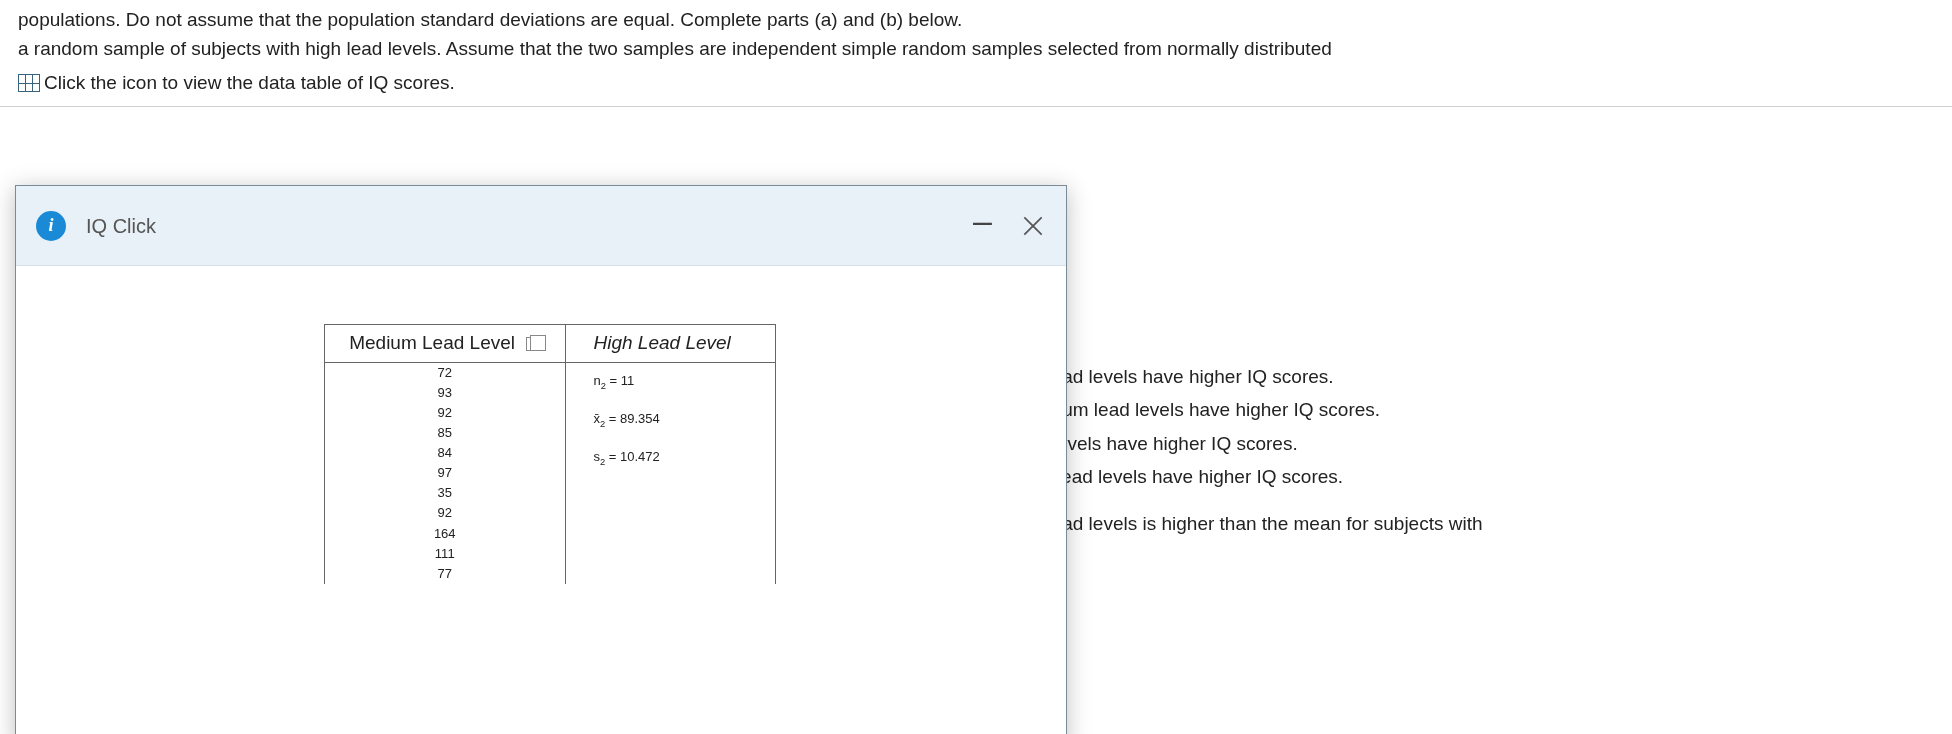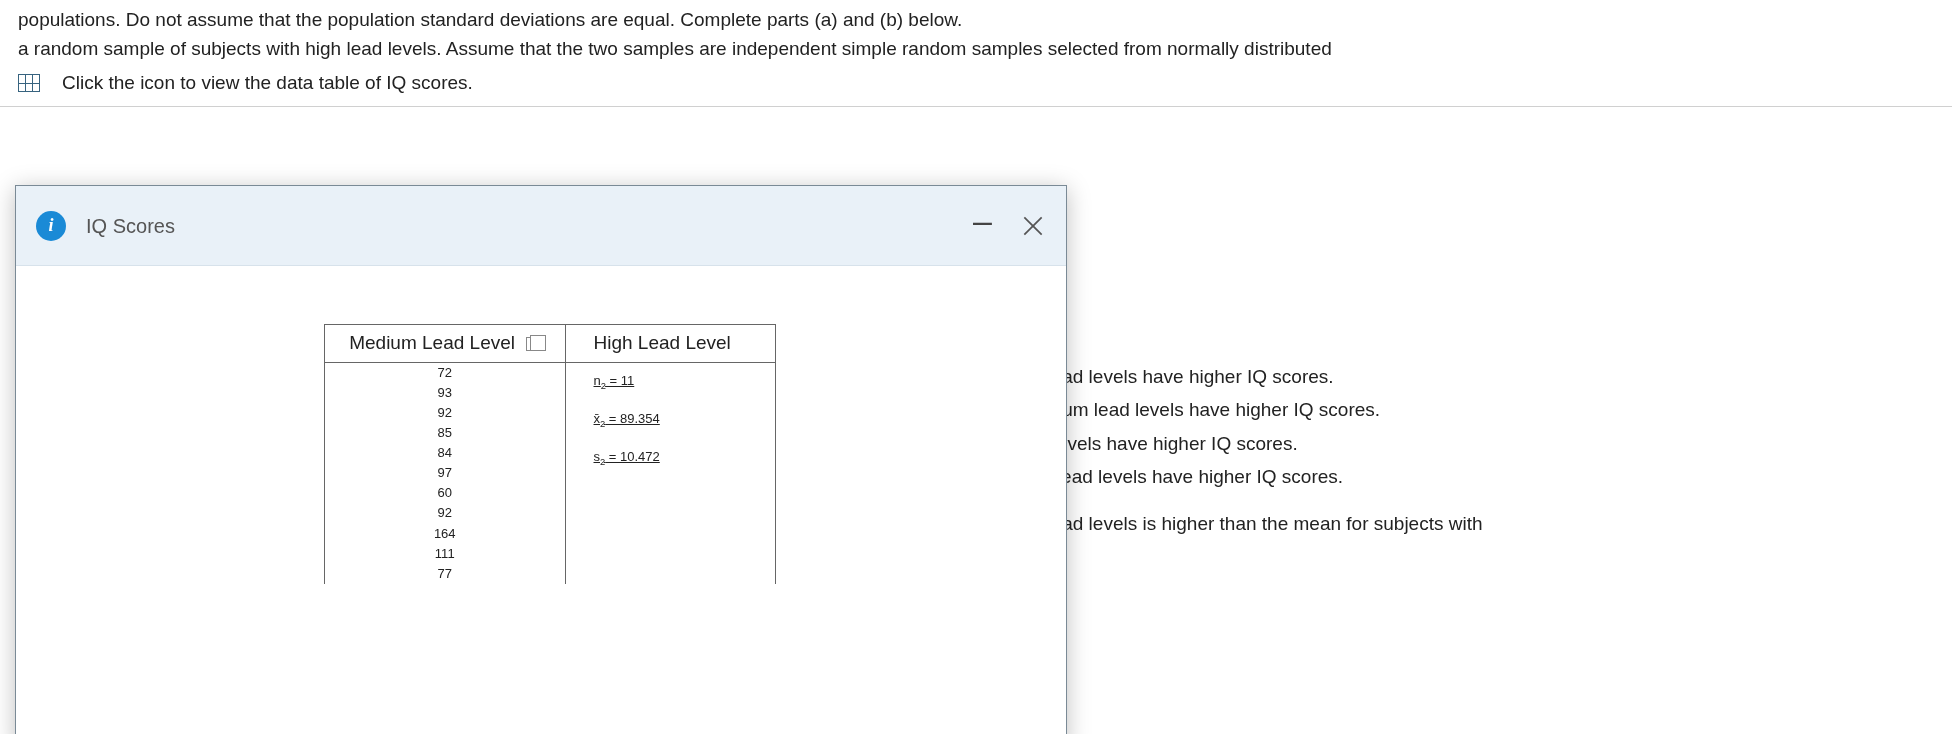--- a/index.html
+++ b/index.html
@@ -14,21 +14,21 @@
     position: relative;
     line-height: 1.5;
   }
   .intro {
     padding: 6px 18px 4px 18px;
   }
   .link-row {
     padding: 2px 18px 8px 18px;
     display: flex;
     align-items: center;
-    gap: 22px;
+    gap: 4px;
     text-align: right;
   }
   .table-icon {
     width: 22px; height: 18px;
     border: 1.5px solid #37637f;
     display: inline-block;
     position: relative;
     background:
       linear-gradient(#37637f,#37637f) 0 50%/100% 1px no-repeat,
       linear-gradient(#37637f,#37637f) 33% 0/1px 100% no-repeat,
@@ -123,21 +123,21 @@
     text-align: center;
     vertical-align: top;
     font-size: 13px;
     line-height: 1.55;
   }
   .score-table td:first-child {
     border-right: 1px solid #666;
   }
   .med-col { width: 240px; }
   .high-col { width: 210px; text-align: left !important; padding-left: 28px !important; }
-  .stat-line { padding: 8px 0; white-space: nowrap; text-decoration: underline; }
+  .stat-line { padding: 8px 0; white-space: nowrap; }
   .sub { font-size: 0.72em; vertical-align: sub; }
   .copy-icon {
     display: inline-block; width: 14px; height: 14px;
     border: 1.2px solid #888; position: relative; margin-left: 6px;
     vertical-align: middle;
   }
   .copy-icon::after {
     content: ""; position: absolute; width: 14px; height: 14px;
     border: 1.2px solid #888; left: 3px; top: -3px; background: #fff;
   }
@@ -162,54 +162,54 @@
   <div>that subjects with medium lead levels have higher IQ scores.</div>
   <div>cts with medium lead levels have higher IQ scores.</div>
   <div> subjects with medium lead levels have higher IQ scores.</div>
   <div style="height:14px"></div>
   <div>ubjects with medium lead levels is higher than the mean for subjects with</div>
 </div>
 
 <div class="modal">
   <div class="modal-header">
     <span class="info-icon">i</span>
-    <span class="modal-title">IQ Scores</span>
+    <span class="modal-title">IQ Click</span>
     <div class="modal-controls">
       <span class="min-btn">–</span>
       <span class="close-btn">
         <svg viewBox="0 0 24 24">
           <line x1="4" y1="4" x2="20" y2="20" stroke="#555" stroke-width="1.6"></line>
           <line x1="20" y1="4" x2="4" y2="20" stroke="#555" stroke-width="1.6"></line>
         </svg>
       </span>
     </div>
   </div>
 
   <div class="modal-body" style="justify-content:center;">
     <div class="score-table">
       <table>
         <thead>
           <tr>
             <th class="med-col">
               <span>Medium Lead Level</span>
               <span class="copy-icon"></span>
             </th>
-            <th class="high-col" style="text-align:left;">High Lead Level</th>
+            <th class="high-col" style="text-align:left;font-style:italic;">High Lead Level</th>
           </tr>
         </thead>
         <tbody>
           <tr>
             <td class="med-col">
               <div>72</div>
               <div>93</div>
               <div>92</div>
               <div>85</div>
               <div>84</div>
               <div>97</div>
-              <div>60</div>
+              <div>35</div>
               <div>92</div>
               <div>164</div>
               <div>111</div>
               <div>77</div>
             </td>
             <td class="high-col">
               <div class="stat-line">
                 <span>n</span><span class="sub">2</span><span> = 11</span>
               </div>
               <div class="stat-line">

